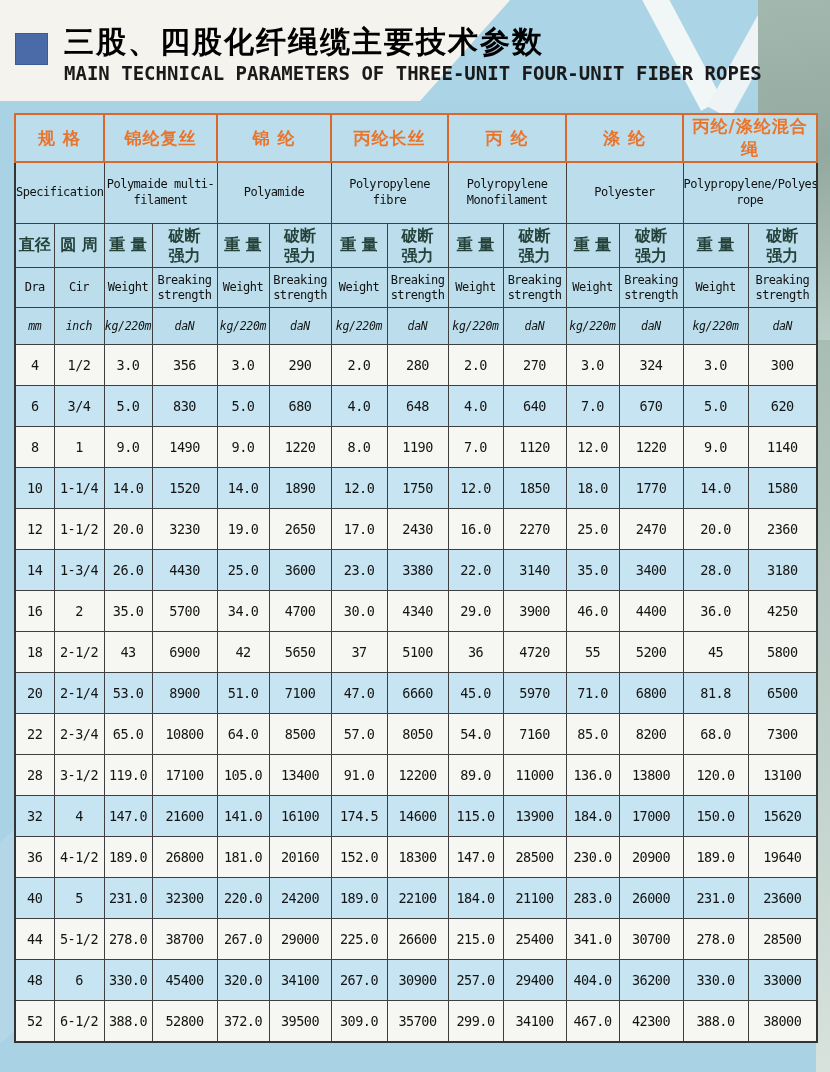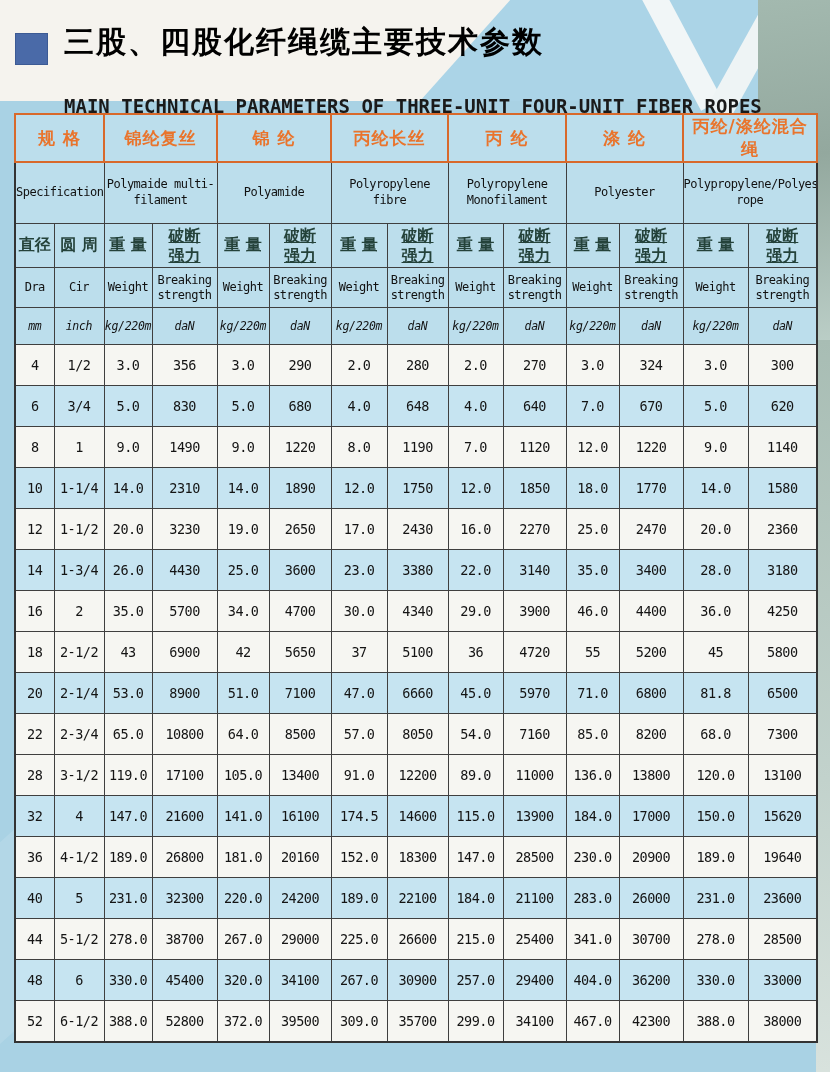--- a/index.html
+++ b/index.html
@@ -31,21 +31,20 @@
     position:absolute; left:64px; top:22px; width:720px;
     font-family:"DejaVu Sans","Liberation Sans",sans-serif;
     font-size:30px; font-weight:bold; color:#000000; letter-spacing:2px;
     white-space:nowrap;
   }
   .title-en {
     position:absolute; left:64px; top:62px; width:760px;
     font-family:"DejaVu Sans Mono","Liberation Mono",monospace;
     font-size:19px; font-weight:bold; color:#1a1a1a; letter-spacing:0px;
     white-space:nowrap;
-    margin-top:33px;
   }
 
   
   table.spec-table {
     position:absolute; left:14px; top:113px; width:802px;
     border-collapse:collapse; table-layout:fixed;
     border:2px solid #333333;
   }
   .spec-table th, .spec-table td {
     border:1px solid #3f3f3f; text-align:center; vertical-align:middle;
@@ -69,21 +68,21 @@
   }
   tr.en-sub th {
     height:39px; font-size:12px; font-weight:normal; letter-spacing:-0.5px;
     line-height:1.25; color:#111111;
   }
   tr.unit-row th {
     height:36px; font-size:11.5px; font-weight:normal; letter-spacing:-0.3px;
     color:#111111;
     font-style:italic;
   }
-  .wrap2 { display:inline-block; width:2.3em; line-height:1.2;text-decoration:underline; }
+  .wrap2 { display:inline-block; width:2.3em; line-height:1.2; }
 
   .spec-table tbody td {
     height:40px; font-size:13.5px; color:#141414; background:#f6f6f2;
     letter-spacing:-0.5px;
   }
   .spec-table tbody tr.shaded td { background:#c6e4f1; }
 </style>
 </head>
 <body>
 
@@ -230,21 +229,21 @@
         <td>1120</td>
         <td>12.0</td>
         <td>1220</td>
         <td>9.0</td>
         <td>1140</td>
       </tr>
       <tr class="shaded">
         <td>10</td>
         <td>1-1/4</td>
         <td>14.0</td>
-        <td>2310</td>
+        <td>1520</td>
         <td>14.0</td>
         <td>1890</td>
         <td>12.0</td>
         <td>1750</td>
         <td>12.0</td>
         <td>1850</td>
         <td>18.0</td>
         <td>1770</td>
         <td>14.0</td>
         <td>1580</td>

